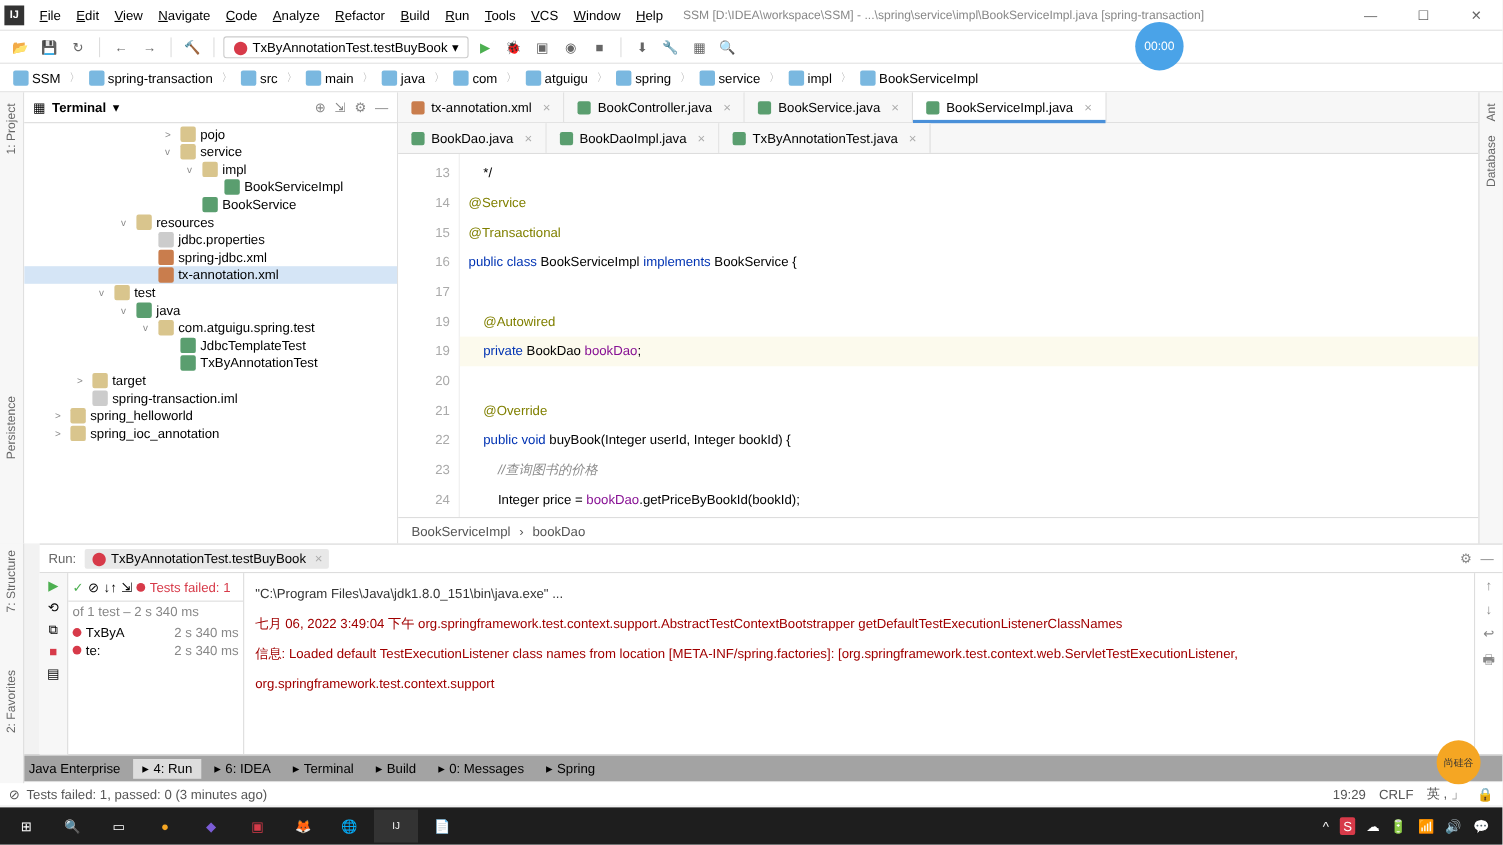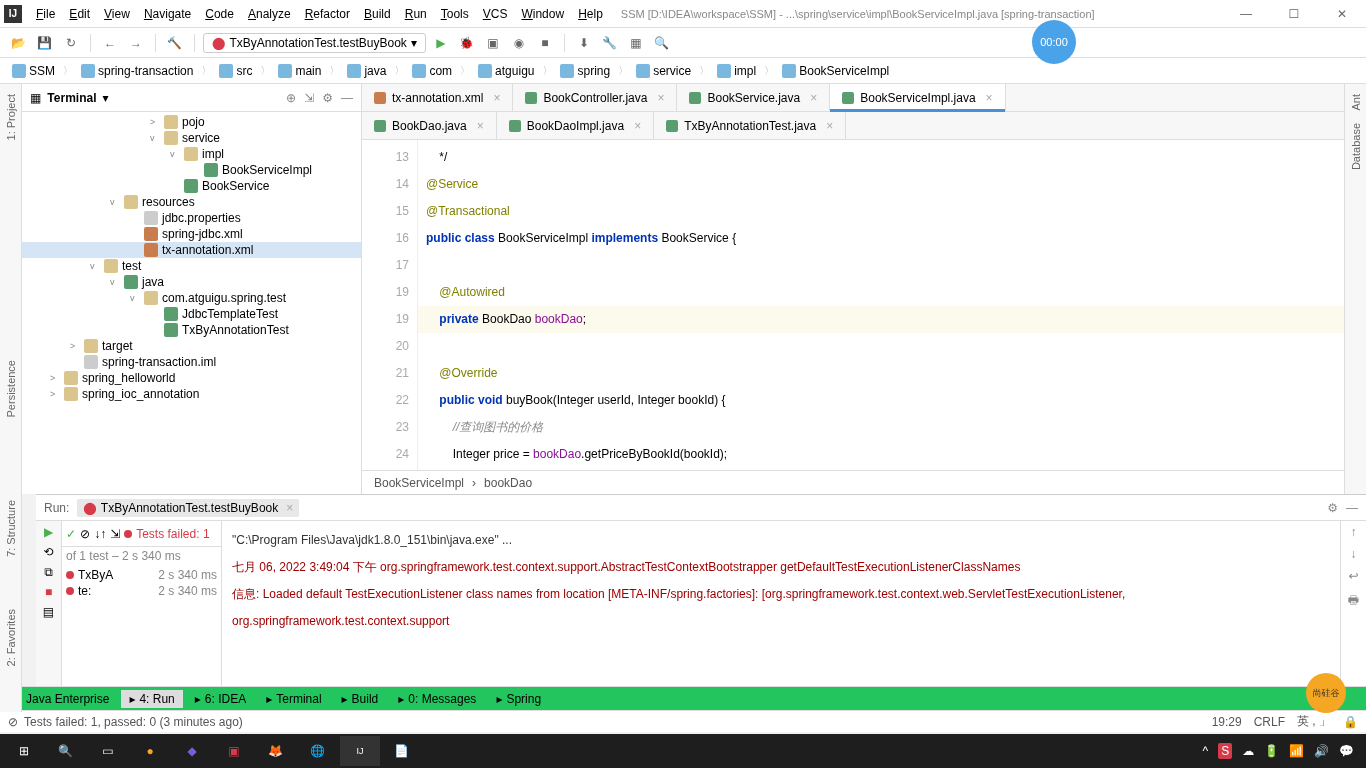--- a/index.html
+++ b/index.html
@@ -44,41 +44,41 @@
 .tab{display:flex;align-items:center;padding:0 12px;gap:6px;border-right:1px solid #ddd;background:#f7f7f7;position:relative}
 .tab.active{background:#fff}
 .tab.active::after{content:"";position:absolute;bottom:-1px;left:0;right:0;height:3px;background:#4a90d9}
 .tab-icon{width:12px;height:12px;border-radius:2px}
 .tab-close{color:#aaa;margin-left:4px}
 .code-area{flex:1;display:flex;overflow:hidden}
 .gutter{width:56px;background:#fff;border-right:1px solid #eee;text-align:right;padding:4px 8px 4px 4px;color:#aaa;font-family:Consolas,monospace;font-size:14px;line-height:27px}
 .code{flex:1;padding:4px 8px;font-family:Consolas,monospace;font-size:15px;line-height:27px;white-space:pre;position:relative}
 .hl-line{position:absolute;left:0;right:0;height:27px;background:#fcfaed;z-index:0}
 .code-line{position:relative;z-index:1}
-.kw{color:#0033b3;font-weight:bold}
+.kw{color:#0033b3;font-weight:normal}
 .ann{color:#808000}
 .fld{color:#871094}
 .cmt{color:#8c8c8c;font-style:italic}
 .breadcrumb-bar{height:24px;border-top:1px solid #ddd;display:flex;align-items:center;padding:0 12px;gap:8px;font-size:12px;color:#555}
 .right-gutter{width:22px;background:#f7f7f7;border-left:1px solid #ddd;display:flex;flex-direction:column;align-items:center;padding-top:4px}
 .run-panel{height:192px;background:#fff;border-top:1px solid #ccc;display:flex;flex-direction:column}
 .run-header{height:26px;display:flex;align-items:center;padding:0 8px;gap:8px;border-bottom:1px solid #ddd}
 .run-label{color:#666}
 .run-tab{display:flex;align-items:center;gap:4px;padding:2px 6px;background:#e8e8e8;border-radius:2px}
 .run-body{flex:1;display:flex}
 .run-left-tools{width:26px;background:#f7f7f7;border-right:1px solid #ddd;display:flex;flex-direction:column;align-items:center;padding:4px 0;gap:6px}
 .test-tree{width:160px;border-right:1px solid #ddd;display:flex;flex-direction:column}
 .test-toolbar{height:26px;border-bottom:1px solid #ddd;display:flex;align-items:center;padding:0 4px;gap:4px}
 .test-status{color:#d73a49;font-weight:normal}
 .test-items{flex:1;padding:2px}
 .test-item{display:flex;align-items:center;gap:4px;padding:1px 2px;font-size:11px}
 .console{flex:1;padding:6px 10px;font-family:Consolas,monospace;font-size:14px;line-height:27px;overflow:hidden;color:#333;white-space:pre-wrap}
 .console .red{color:#a00000}
 .console-tools{width:26px;border-left:1px solid #ddd;display:flex;flex-direction:column;align-items:center;padding:4px 0;gap:8px;color:#888}
-.bottom-tabs{height:24px;background:#22c55e;border-top:1px solid #ddd;display:flex;align-items:center;padding:0 8px;gap:4px}
+.bottom-tabs{height:24px;background:#a3a3a3;border-top:1px solid #ddd;display:flex;align-items:center;padding:0 8px;gap:4px}
 .btab{display:flex;align-items:center;gap:4px;padding:2px 8px;font-size:11px}
 .btab.active{background:#ddd}
 .statusbar{height:22px;background:#fff;border-top:1px solid #ddd;display:flex;align-items:center;padding:0 8px;font-size:11px;color:#555}
 .status-right{margin-left:auto;display:flex;gap:12px;align-items:center}
 .taskbar{position:absolute;bottom:0;left:0;right:0;height:34px;background:#1e1e1e;display:flex;align-items:center;padding:0 4px;gap:2px}
 .task-item{width:40px;height:30px;display:flex;align-items:center;justify-content:center;color:#fff}
 .task-tray{margin-left:auto;display:flex;align-items:center;gap:10px;color:#fff;padding-right:8px;font-size:11px}
 .green-play{color:#4caf50}
 .red-dot{width:8px;height:8px;background:#d73a49;border-radius:50%;display:inline-block}
 .orange-badge{position:absolute;right:20px;bottom:55px;width:40px;height:40px;border-radius:50%;background:#f5a623;display:flex;align-items:center;justify-content:center;font-size:9px;color:#333;z-index:50}

